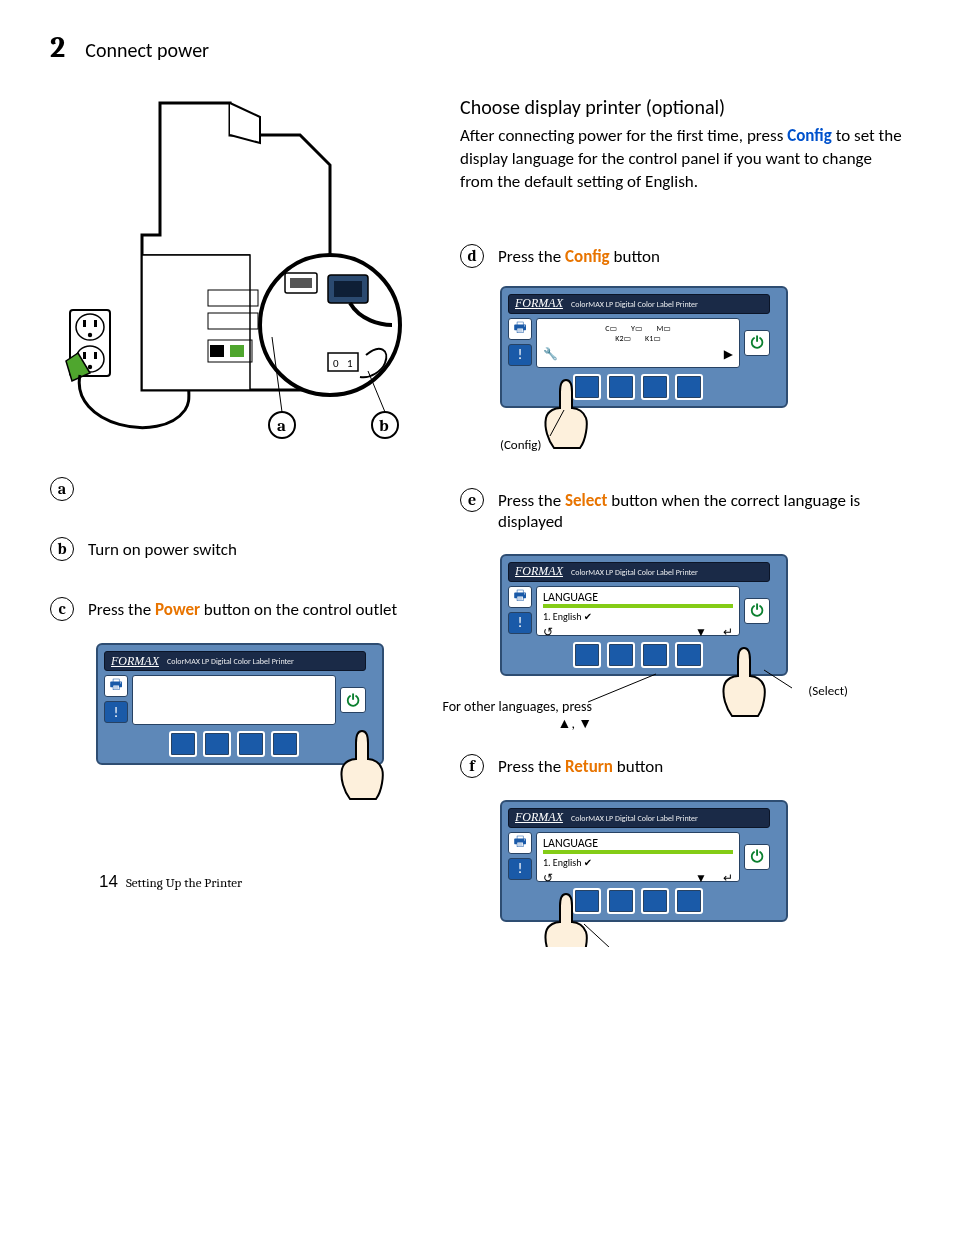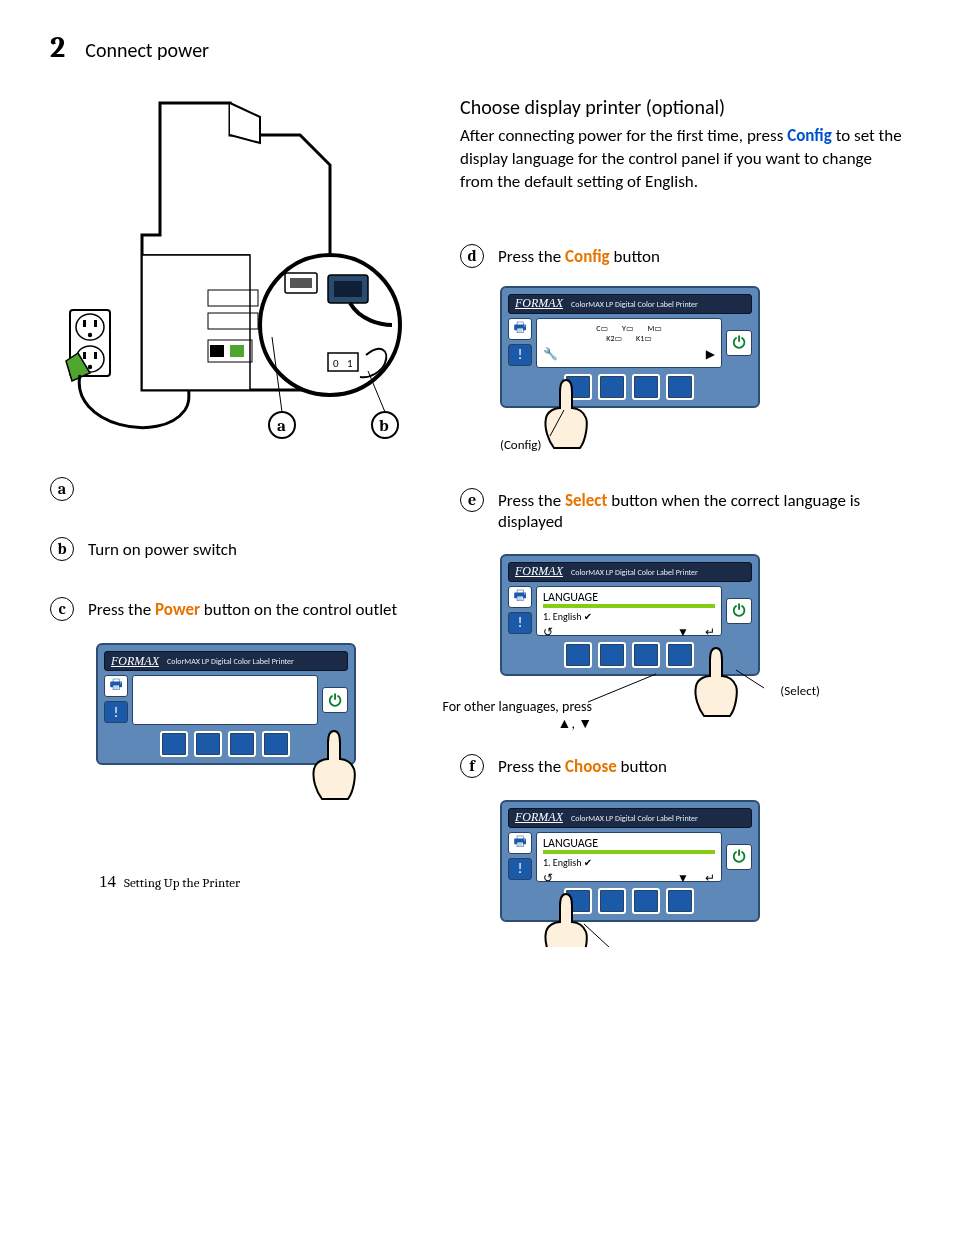--- a/index.html
+++ b/index.html
@@ -23,32 +23,32 @@
   .orange-bold { color: #e87400; font-weight: bold; }
   .step-line { display: flex; align-items: flex-start; gap: 14px; margin: 22px 0; font-size: 17px; }
   .step-line .text { flex: 1; padding-top: 2px; }
   .bullet {
     display: inline-flex; align-items: center; justify-content: center;
     width: 24px; height: 24px; border: 1.8px solid #000; border-radius: 50%;
     font-weight: bold; font-family: Cambria, serif; font-size: 16px; flex-shrink: 0;
     margin-top: 0;
   }
   .footer { position: absolute; bottom: 55px; left: 99px; font-size: 14px; display:flex; align-items:baseline; gap:8px;}
-  .footer .pn { font-family: Liberation Serif, serif; font-size: 17px; }
+  .footer .pn { font-family: Liberation Sans, sans-serif; font-size: 17px; }
   .footer .sec { font-family: Cambria, serif; font-size: 13px; }
 
   
   .printer-illus { width: 370px; height: 360px; position: relative; margin: 0 auto; }
   .printer-illus svg { position: absolute; inset: 0; }
 
   
   .panel-wrap { position: relative; display:inline-block; }
   .panel {
-    width: 260px; background: #5e88b8; border: 2px solid #2e4d72; border-radius: 6px;
-    padding: 6px 6px 6px 6px;
+    width: 288px; background: #5e88b8; border: 2px solid #2e4d72; border-radius: 6px;
+    padding: 6px 16px 6px 6px;
     position: relative;
   }
   .panel-top {
     background: #1a2a47; color:#fff; border:1px solid #0b1528; border-radius:3px;
     display:flex; align-items:center; padding: 2px 6px; height: 20px; gap: 8px; font-size: 10px;
   }
   .panel-top .brand { font-family: Georgia, serif; font-style: italic; font-size: 12px; text-decoration: underline; }
   .panel-top .tag { font-size: 8px; letter-spacing:0; opacity:0.9; }
   .panel-body { display:flex; gap:4px; margin-top:4px; }
   .side-chips { display:flex; flex-direction:column; gap:4px; }
@@ -305,21 +305,21 @@
         <div class="notes" style="position:absolute; left:-78px; bottom:-56px; width:170px; text-align:right;">
           <span>For other languages, press</span><br>
           <span>▲</span><span>,</span> <span>▼</span>
         </div>
       </div>
 
       
       <div class="step-line" style="margin-top:78px;">
         <span class="bullet">f</span>
         <span class="text">
-          <span>Press the </span><span class="orange-bold">Choose</span><span> button</span>
+          <span>Press the </span><span class="orange-bold">Return</span><span> button</span>
         </span>
       </div>
       <div style="position:relative; margin-left:40px;">
         <div class="panel-wrap">
           <div class="panel">
             <div class="panel-top">
                 <span class="brand">FORMAX</span>
                 <span class="tag">ColorMAX LP Digital Color Label Printer</span>
               </div>
             <div class="panel-body">

